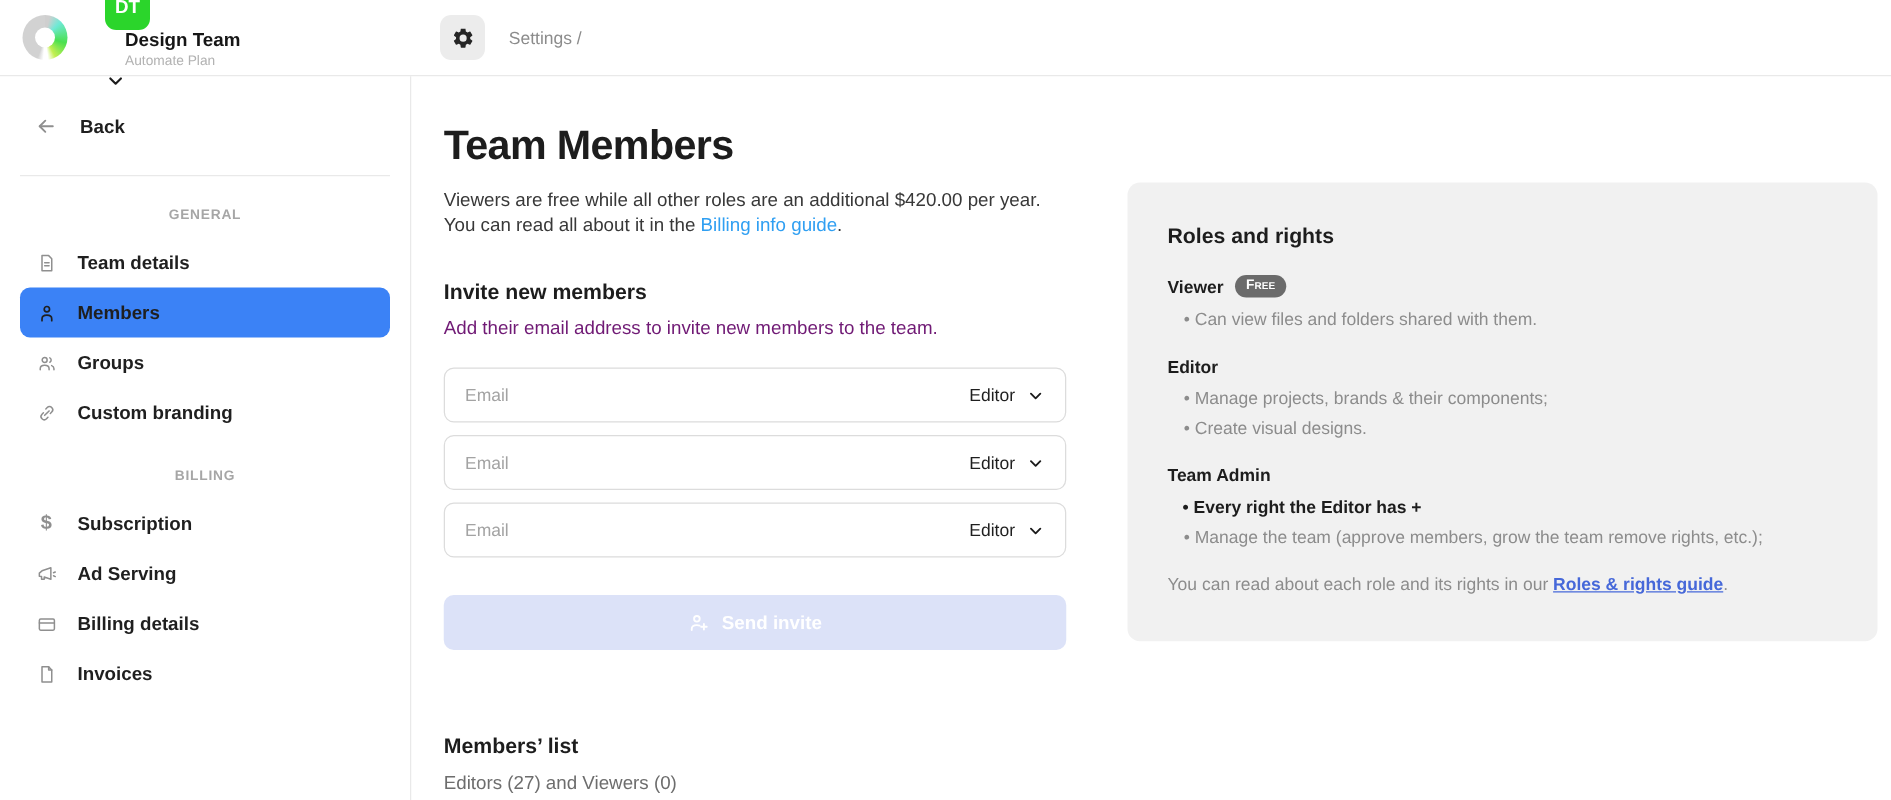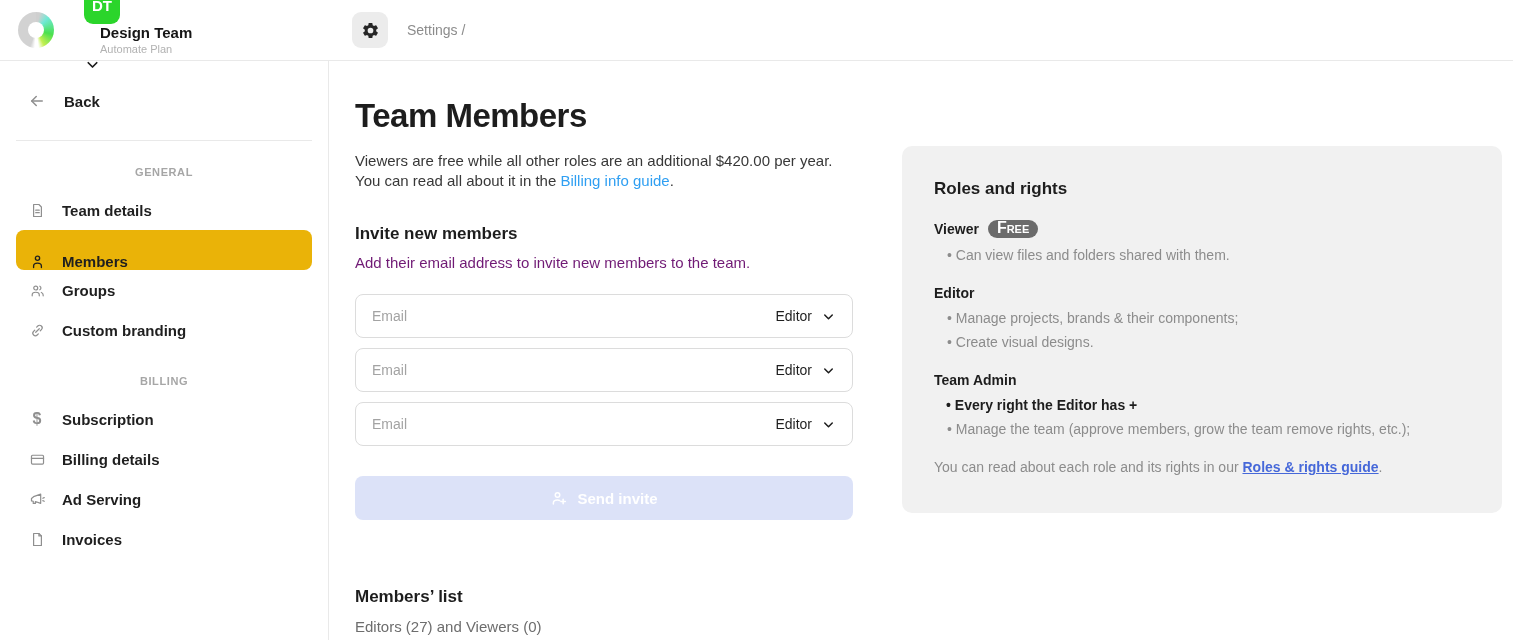--- a/index.html
+++ b/index.html
@@ -28,21 +28,21 @@
   .sidebar { width:329px; border-right:1px solid #e9e9e9; flex:none; padding-top:22px; }
   .content { flex:1; display:flex; align-items:flex-start; padding:36px 12px 0 26px; }
 
   
   .back-row { display:flex; align-items:center; height:36px; padding-left:28px; cursor:pointer; }
   .back-row .nav-icon { color:#8f8f8f; }
   .back-label { margin-left:18px; font-size:15px; font-weight:bold; color:#1f1f1f; }
   .side-divider { border:none; border-top:1px solid #e9e9e9; margin:21px 16px 0 16px; }
   .section-label { margin:25px 16px 12px 16px; font-size:11px; font-weight:bold; letter-spacing:0.6px; color:#a6a6a6;text-align:center; }
   .nav-item { display:flex; align-items:center; height:40px; margin:0 16px; border-radius:8px; padding-left:12px; cursor:pointer; }
-  .nav-item.active { background:#eab308;align-items:flex-end; }
+  .nav-item.active { background:#3b82f6; }
   .nav-icon { width:18px; height:18px; display:flex; align-items:center; justify-content:center; color:#8f8f8f; flex:none; }
   .nav-item.active .nav-icon { color:#1f1f1f; }
   .nav-icon.glyph { font-size:16px; font-weight:bold; color:#8f8f8f; }
   .nav-label { margin-left:16px; font-size:15px; font-weight:bold; color:#1f1f1f; }
 
   
   .main-col { width:498px; flex:none; }
   .page-title { font-size:33px; font-weight:bold; letter-spacing:-0.5px; color:#1d1d1d; line-height:38px; }
   .intro { margin-top:16px; font-size:15px; line-height:20px; color:#383838; }
   .link-blue { color:#2f9ff2; text-decoration:none; cursor:pointer; }
@@ -62,21 +62,21 @@
     gap:9px; cursor:default; font-family:"Liberation Sans", sans-serif; }
   .members-heading { margin-top:67px; font-size:17px; font-weight:bold; color:#1d1d1d; }
   .members-summary { margin-top:11px; font-size:15px; color:#6d6d6d; }
 
   
   .roles-card { width:600px; margin-left:49px; margin-top:49px; background:#f1f1f1; border-radius:10px;
     padding:33px 32px 38px 32px; }
   .roles-title { font-size:17px; font-weight:bold; color:#1d1d1d; }
   .role-name-row { margin-top:21px; display:flex; align-items:center; gap:9px; }
   .role-name { font-size:14px; font-weight:bold; color:#1d1d1d; }
-  .free-badge { background:#6b6b6b; color:#fff; font-size:16px; font-weight:bold; font-variant:small-caps;
+  .free-badge { background:#6b6b6b; color:#fff; font-size:11px; font-weight:bold; font-variant:small-caps;
     padding:2px 9px 4px 9px; border-radius:10px; line-height:12px; }
   .bullet { margin-top:8px; padding-left:13px; font-size:14px; line-height:18px; color:#8c8c8c; }
   .bullet::before { content:"• "; }
   .bullet + .bullet { margin-top:6px; }
   .bullet.bold { color:#1d1d1d; font-weight:bold; padding-left:12px; }
   .roles-footer { margin-top:21px; font-size:14px; color:#8c8c8c; }
   .link-royal { color:#4668d9; font-weight:bold; text-decoration:underline; cursor:pointer; }
 
   svg { display:block; }
 </style>
@@ -172,36 +172,36 @@
     <div class="section-label">BILLING</div>
 
     <div class="nav-item">
       <span class="nav-icon glyph">$</span>
       <span class="nav-label">Subscription</span>
     </div>
 
     <div class="nav-item">
       <span class="nav-icon">
         <svg width="17" height="17" viewBox="0 0 24 24" fill="none" stroke="currentColor" stroke-width="1.7" stroke-linecap="round" stroke-linejoin="round">
-            <rect x="3.5" y="6" width="17" height="12.5" rx="1.5"></rect>
-            <path d="M3.5 10.5h17"></path>
-          </svg>
-      </span>
-      <span class="nav-label">Billing details</span>
-    </div>
-
-    <div class="nav-item">
-      <span class="nav-icon">
-        <svg width="17" height="17" viewBox="0 0 24 24" fill="none" stroke="currentColor" stroke-width="1.7" stroke-linecap="round" stroke-linejoin="round">
             <path d="M3.5 10.5v3.5l2.5.5v3h3v-2.6l7.5 2.6v-13l-10 3.5z"></path>
             <path d="M19.5 10.2l2-.9"></path>
             <path d="M19.5 13.6l2 .9"></path>
           </svg>
       </span>
       <span class="nav-label">Ad Serving</span>
+    </div>
+
+    <div class="nav-item">
+      <span class="nav-icon">
+        <svg width="17" height="17" viewBox="0 0 24 24" fill="none" stroke="currentColor" stroke-width="1.7" stroke-linecap="round" stroke-linejoin="round">
+            <rect x="3.5" y="6" width="17" height="12.5" rx="1.5"></rect>
+            <path d="M3.5 10.5h17"></path>
+          </svg>
+      </span>
+      <span class="nav-label">Billing details</span>
     </div>
 
     <div class="nav-item">
       <span class="nav-icon">
         <svg width="17" height="17" viewBox="0 0 24 24" fill="none" stroke="currentColor" stroke-width="1.7" stroke-linecap="round" stroke-linejoin="round">
             <path d="M6.5 3.5h7.5l3.5 3.5v13.5h-11z"></path>
             <path d="M14 3.5V7h3.5"></path>
           </svg>
       </span>
       <span class="nav-label">Invoices</span>

